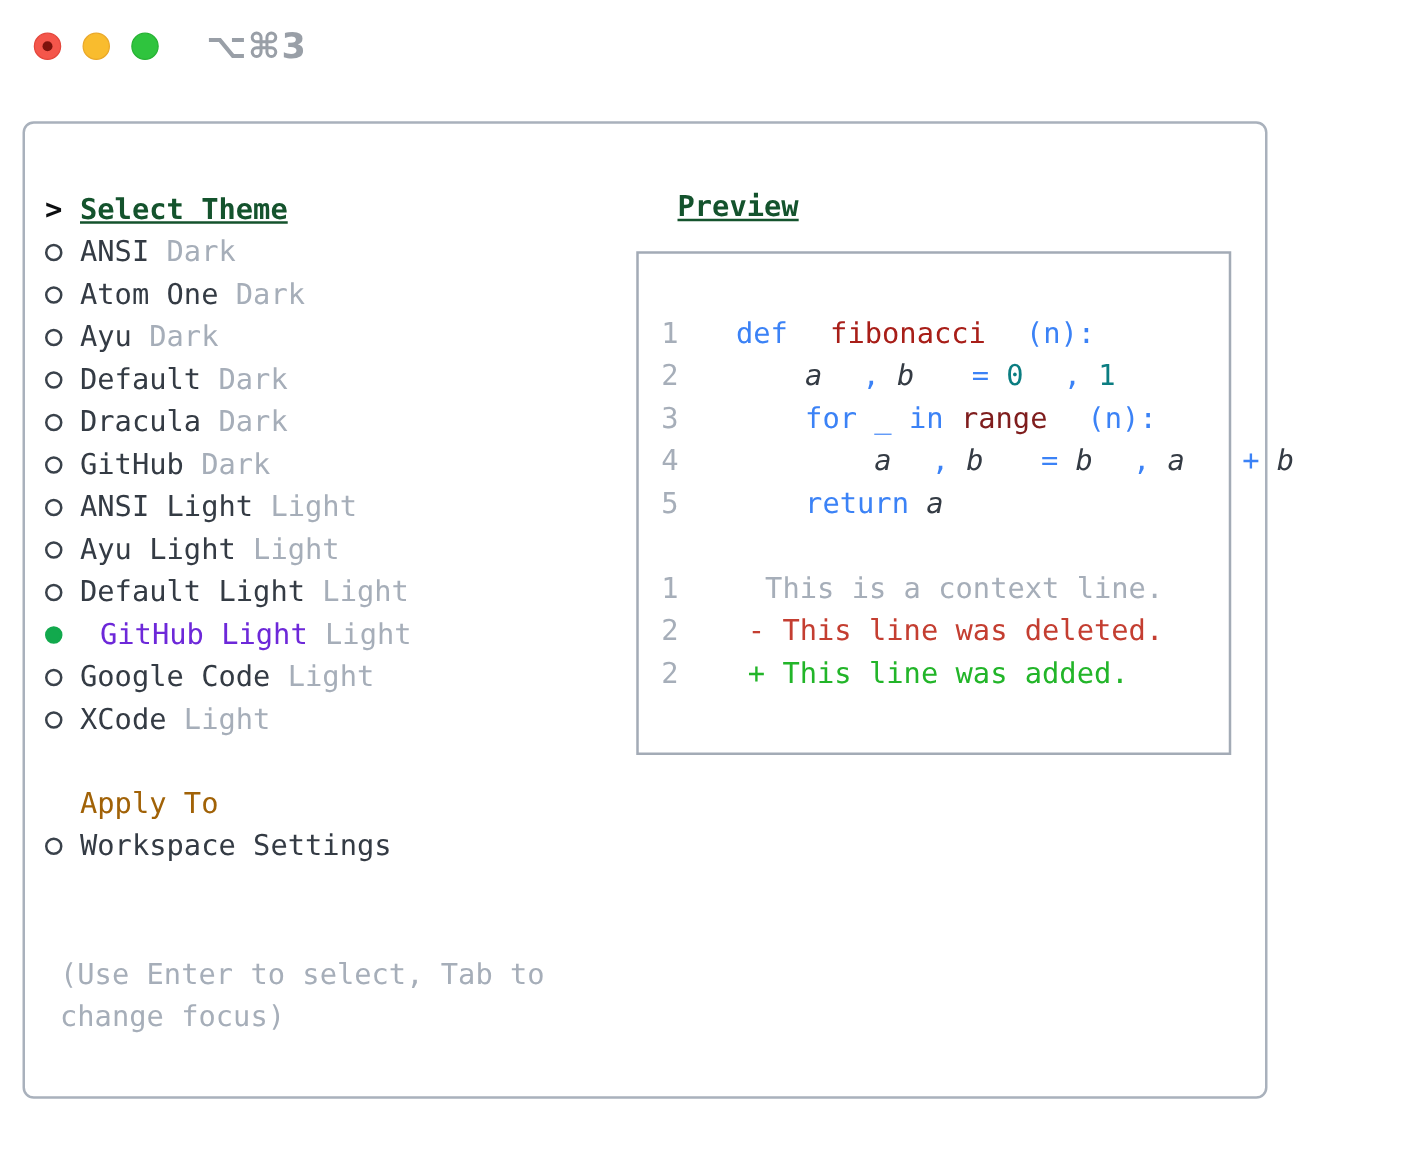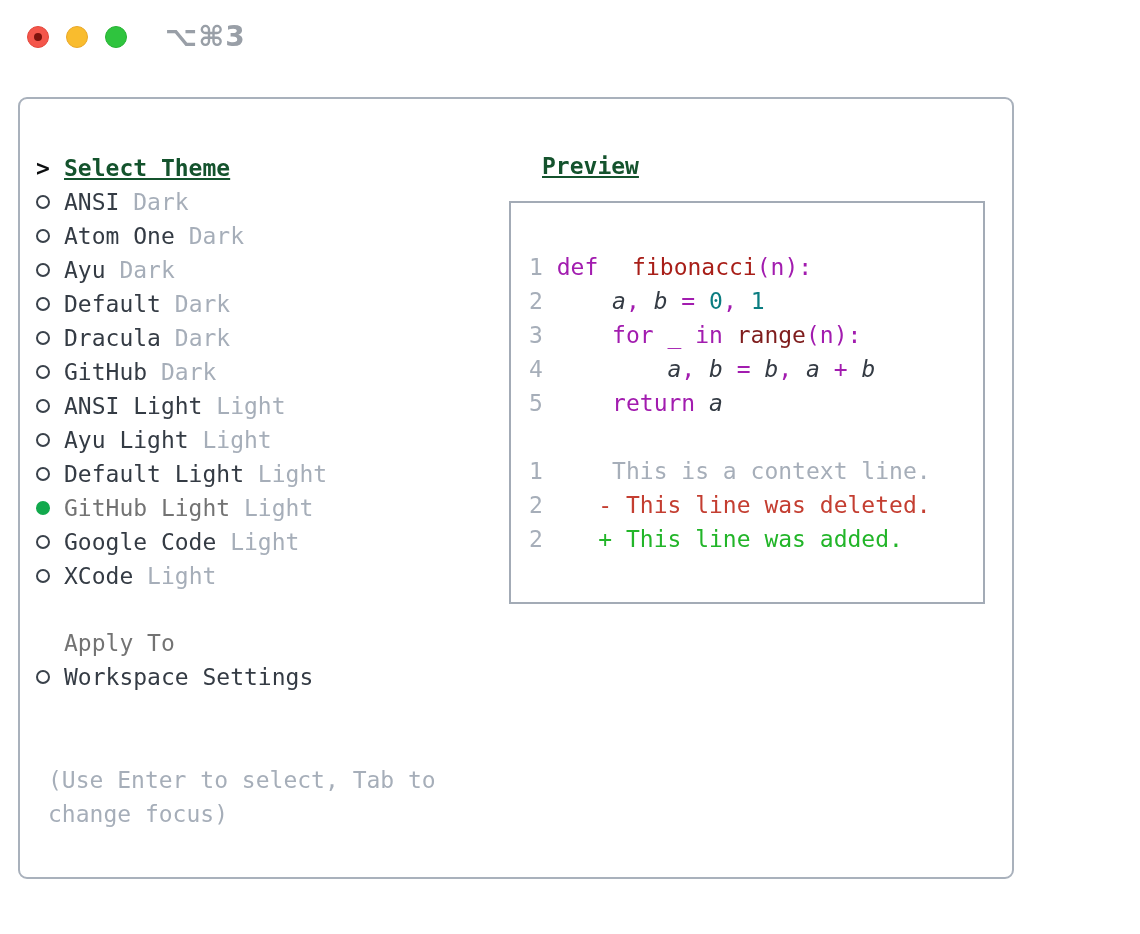--- a/index.html
+++ b/index.html
@@ -41,38 +41,38 @@
   .row { display: flex; align-items: center; height: 34px; white-space: pre; }
   .marker-col { width: 28px; flex: 0 0 28px; display: flex; align-items: center; }
   .prompt { font-weight: 700; color: #0c0e10; }
   .hdr { font-weight: 700; color: #14532d; text-decoration: underline; }
   .ring {
     width: 14px; height: 14px; border-radius: 50%;
     border: 2.5px solid #3a424b; box-sizing: border-box;
   }
   .ring.on { background: #12a94d; border-color: #12a94d; }
   .muted { color: #a6aeb9; text-align: right; }
-  .sel-green { color: #737373; }
+  .sel-green { color: #6d28d9; margin-left: 16px; }
 
   .theme-list { position: absolute; left: 16px; top: 52px; }
   .apply-to   { position: absolute; left: 16px; top: 527px; }
   .hint       { position: absolute; left: 16px; top: 664px; color: #a6aeb9; margin-left: 12px; }
   .hint .row { height: 34px; }
 
   
   .preview-title { position: absolute; left: 482px; top: 50px; height: 34px; display: flex; align-items: center; margin-left: 40px; }
   .preview-box {
     position: absolute; left: 489px; top: 102px;
     width: 476px; height: 403px;
     border: 2px solid #a3abb6; box-sizing: border-box;
     padding: 47px 0 0 18px; background: #ffffff;
   }
   .cl { height: 34px; display: flex; align-items: center; white-space: pre; }
   .ln { color: #a6aeb9; }
-  .tok-plain { color: #a21caf; }
+  .tok-plain { color: #3b82f6; margin-left: 32px; }
   .tok-func { color: #a81e18; margin-left: 20px; }
   .tok-num { color: #0b7d81; }
   .tok-builtin { color: #7f1d1d; }
   .tok-var { color: #343b44; font-style: italic; }
   .diff-context { color: #a6aeb9; }
   .diff-deleted { color: #c43e31; }
   .diff-added   { color: #22b529; }
 </style>
 </head>
 <body>
@@ -104,21 +104,21 @@
         <div class="row"><span class="marker-col"><span class="ring"></span></span><span>Ayu Light</span><span class="muted"> Light</span></div>
         <div class="row"><span class="marker-col"><span class="ring"></span></span><span>Default Light</span><span class="muted"> Light</span></div>
         <div class="row"><span class="marker-col"><span class="ring on"></span></span><span class="sel-green">GitHub Light</span><span class="muted"> Light</span></div>
         <div class="row"><span class="marker-col"><span class="ring"></span></span><span>Google Code</span><span class="muted"> Light</span></div>
         <div class="row"><span class="marker-col"><span class="ring"></span></span><span>XCode</span><span class="muted"> Light</span></div>
       </div>
 
     <div class="apply-to">
       <div class="row">
         <span class="marker-col"></span>
-        <span style="color:#737373;">Apply To</span>
+        <span style="color:#a16207;">Apply To</span>
       </div>
 
         <div class="row"><span class="marker-col"><span class="ring"></span></span><span>Workspace Settings</span></div>
       </div>
 
     <div class="hint">
       <div class="row">(Use Enter to select, Tab to</div>
       <div class="row">change focus)</div>
     </div>
 

